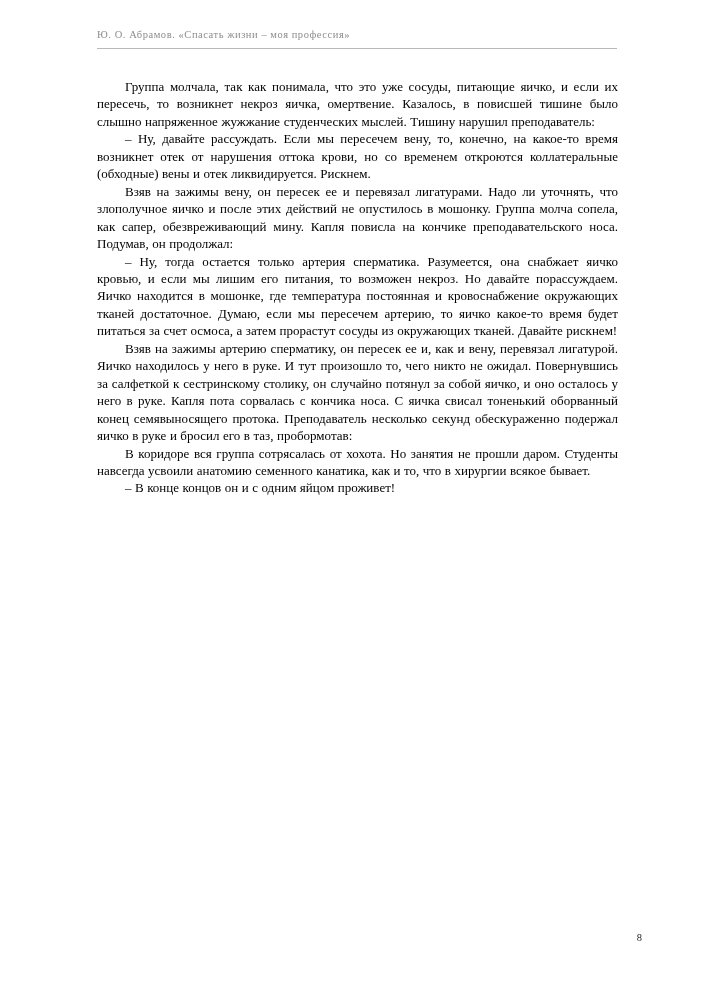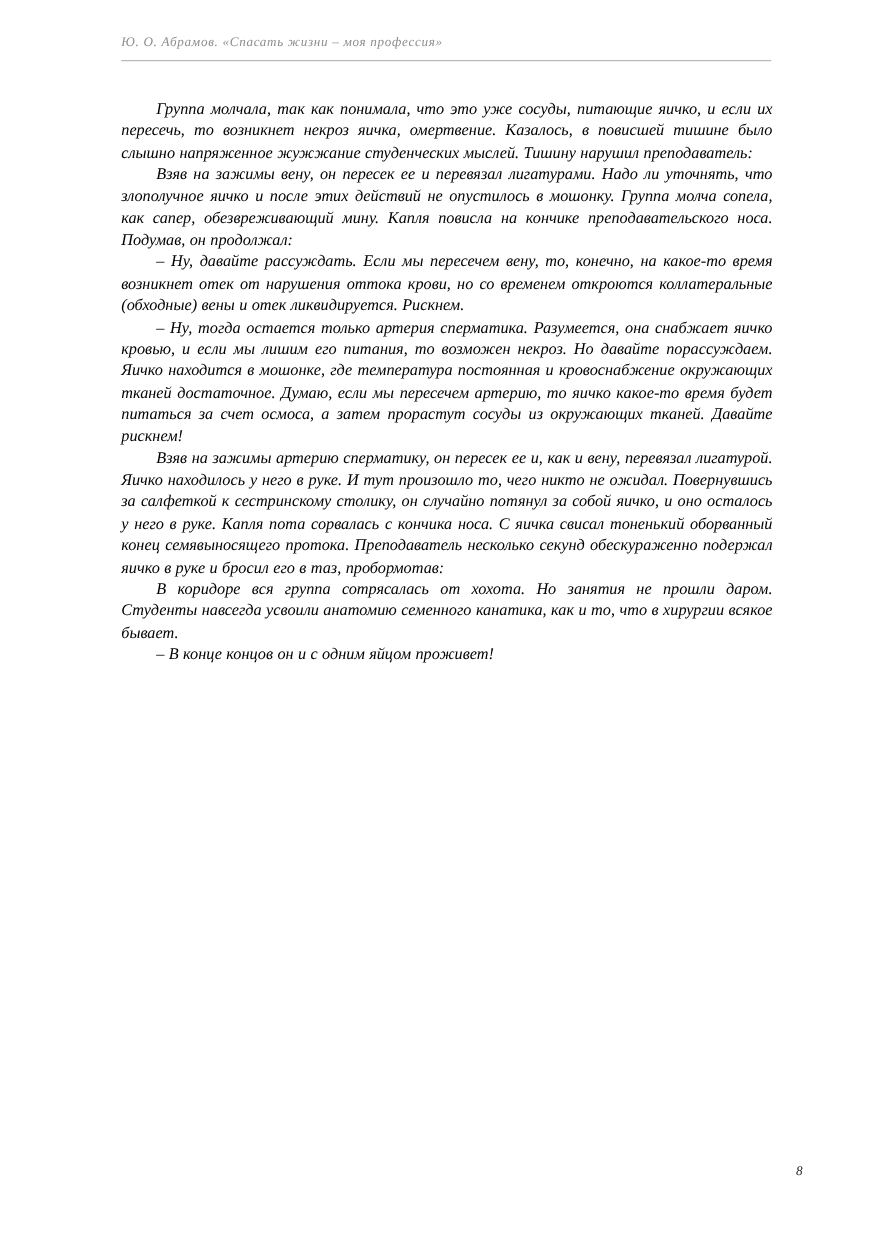--- a/index.html
+++ b/index.html
@@ -14,21 +14,20 @@
     font-family: "Liberation Serif", "DejaVu Serif", serif;
     color: #000000;
     overflow: hidden;
   }
 
   .page {
     position: relative;
     width: 706px;
     height: 1000px;
     box-sizing: border-box;
-    font-style: italic;
   }
 
   
   .running-head {
     position: absolute;
     left: 97px;
     top: 28px;
     width: 520px;
   }
   .running-head-text {
@@ -82,22 +81,22 @@
 
 <div class="page">
 
   <div class="running-head">
     <div class="running-head-text">Ю.  О.  Абрамов.  «Спасать жизни – моя профессия»</div>
   </div>
   <div class="head-rule"></div>
 
   <div class="body-text">
     <p class="para">Группа молчала, так как понимала, что это уже сосуды, питающие яичко, и если их пересечь, то возникнет некроз яичка, омертвение. Казалось, в повисшей тишине было слышно напряженное жужжание студенческих мыслей. Тишину нарушил преподаватель:</p>
+    <p class="para">– Ну, давайте рассуждать. Если мы пересечем вену, то, конечно, на какое-то время возникнет отек от нарушения оттока крови, но со временем откроются коллатеральные (обходные) вены и отек ликвидируется. Рискнем.</p>
     <p class="para">Взяв на зажимы вену, он пересек ее и перевязал лигатурами. Надо ли уточнять, что злополучное яичко и после этих действий не опустилось в мошонку. Группа молча сопела, как сапер, обезвреживающий мину. Капля повисла на кончике преподавательского носа. Подумав, он продолжал:</p>
-    <p class="para">– Ну, давайте рассуждать. Если мы пересечем вену, то, конечно, на какое-то время возникнет отек от нарушения оттока крови, но со временем откроются коллатеральные (обходные) вены и отек ликвидируется. Рискнем.</p>
     <p class="para">– Ну, тогда остается только артерия сперматика. Разумеется, она снабжает яичко кровью, и если мы лишим его питания, то возможен некроз. Но давайте порассуждаем. Яичко находится в мошонке, где температура постоянная и кровоснабжение окружающих тканей достаточное. Думаю, если мы пересечем артерию, то яичко какое-то время будет питаться за счет осмоса, а затем прорастут сосуды из окружающих тканей. Давайте рискнем!</p>
     <p class="para">Взяв на зажимы артерию сперматику, он пересек ее и, как и вену, перевязал лигатурой. Яичко находилось у него в руке. И тут произошло то, чего никто не ожидал. Повернувшись за салфеткой к сестринскому столику, он случайно потянул за собой яичко, и оно осталось у него в руке. Капля пота сорвалась с кончика носа. С яичка свисал тоненький оборванный конец семявыносящего протока. Преподаватель несколько секунд обескураженно подержал яичко в руке и бросил его в таз, пробормотав:</p>
     <p class="para">В коридоре вся группа сотрясалась от хохота. Но занятия не прошли даром. Студенты навсегда усвоили анатомию семенного канатика, как и то, что в хирургии всякое бывает.</p>
     <p class="para">– В конце концов он и с одним яйцом проживет!</p>
   </div>
 
   <div class="folio">8</div>
 
 </div>
 

